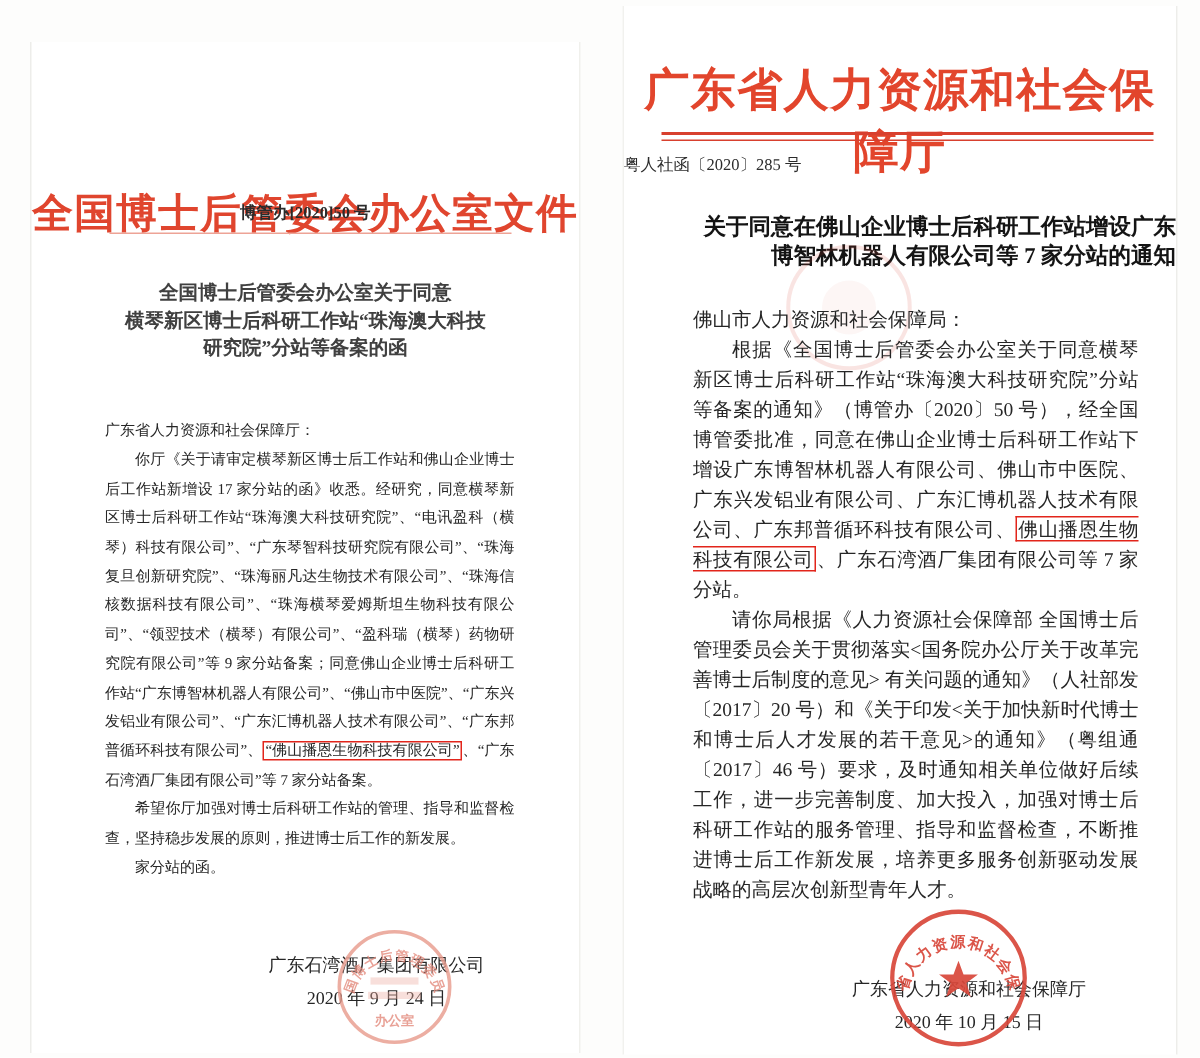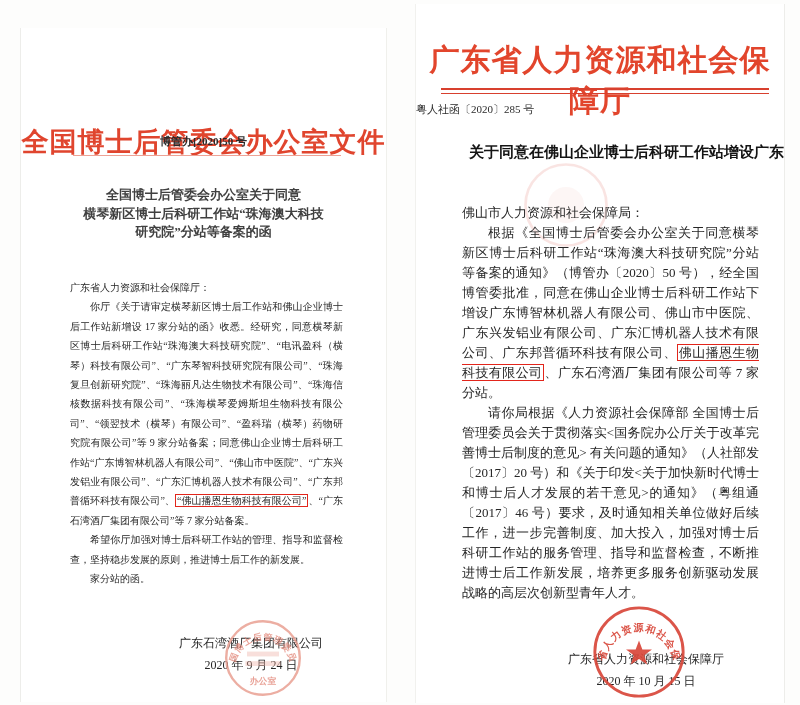--- a/index.html
+++ b/index.html
@@ -89,20 +89,21 @@
   </div>
 
   <div class="page page-right">
 
     <div class="r-header">广东省人力资源和社会保障厅</div>
     <div class="r-rules"></div>
     <div class="r-docnum">粤人社函〔2020〕285 号</div>
 
     <div class="r-heading">
       <div>关于同意在佛山企业博士后科研工作站增设广东</div>
+      <div>博智林机器人有限公司等 7 家分站的通知</div>
     </div>
 
     <svg class="seal seal-ghost" viewBox="0 0 100 100">
       <circle cx="50" cy="50" r="45" fill="none" stroke="#d8473a" stroke-width="3"></circle>
       <circle cx="50" cy="50" r="20" fill="#d8473a" opacity=".35"></circle>
     </svg>
 
     <div class="r-body">
       <p>佛山市人力资源和社会保障局：</p>
       <p class="ind"><span>根据《全国博士后管委会办公室关于同意横琴新区博士后科研工作站“珠海澳大科技研究院”分站等备案的通知》（博管办〔2020〕50 号），经全国博管委批准，同意在佛山企业博士后科研工作站下增设广东博智林机器人有限公司、佛山市中医院、广东兴发铝业有限公司、广东汇博机器人技术有限公司、广东邦普循环科技有限公司、</span><span class="hl-box">佛山播恩生物科技有限公司</span><span>、广东石湾酒厂集团有限公司等 7 家分站。</span></p>

